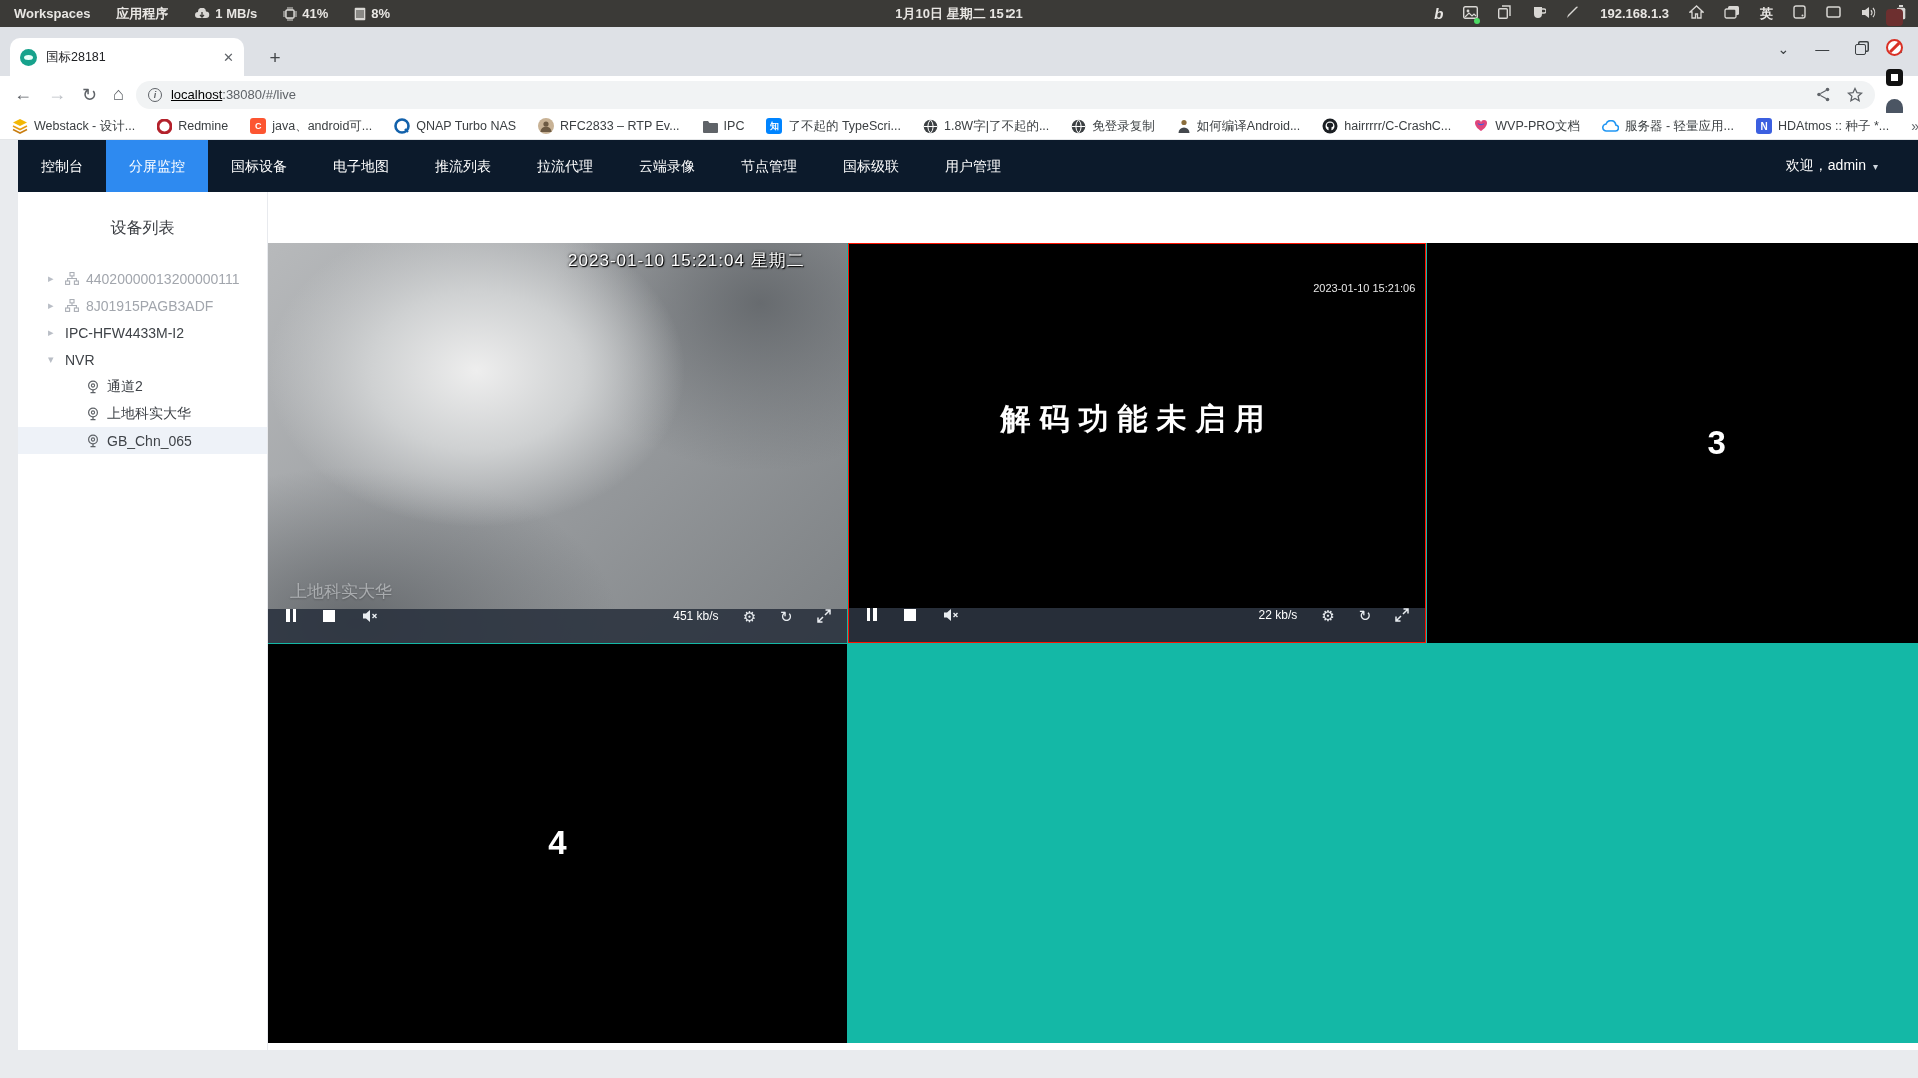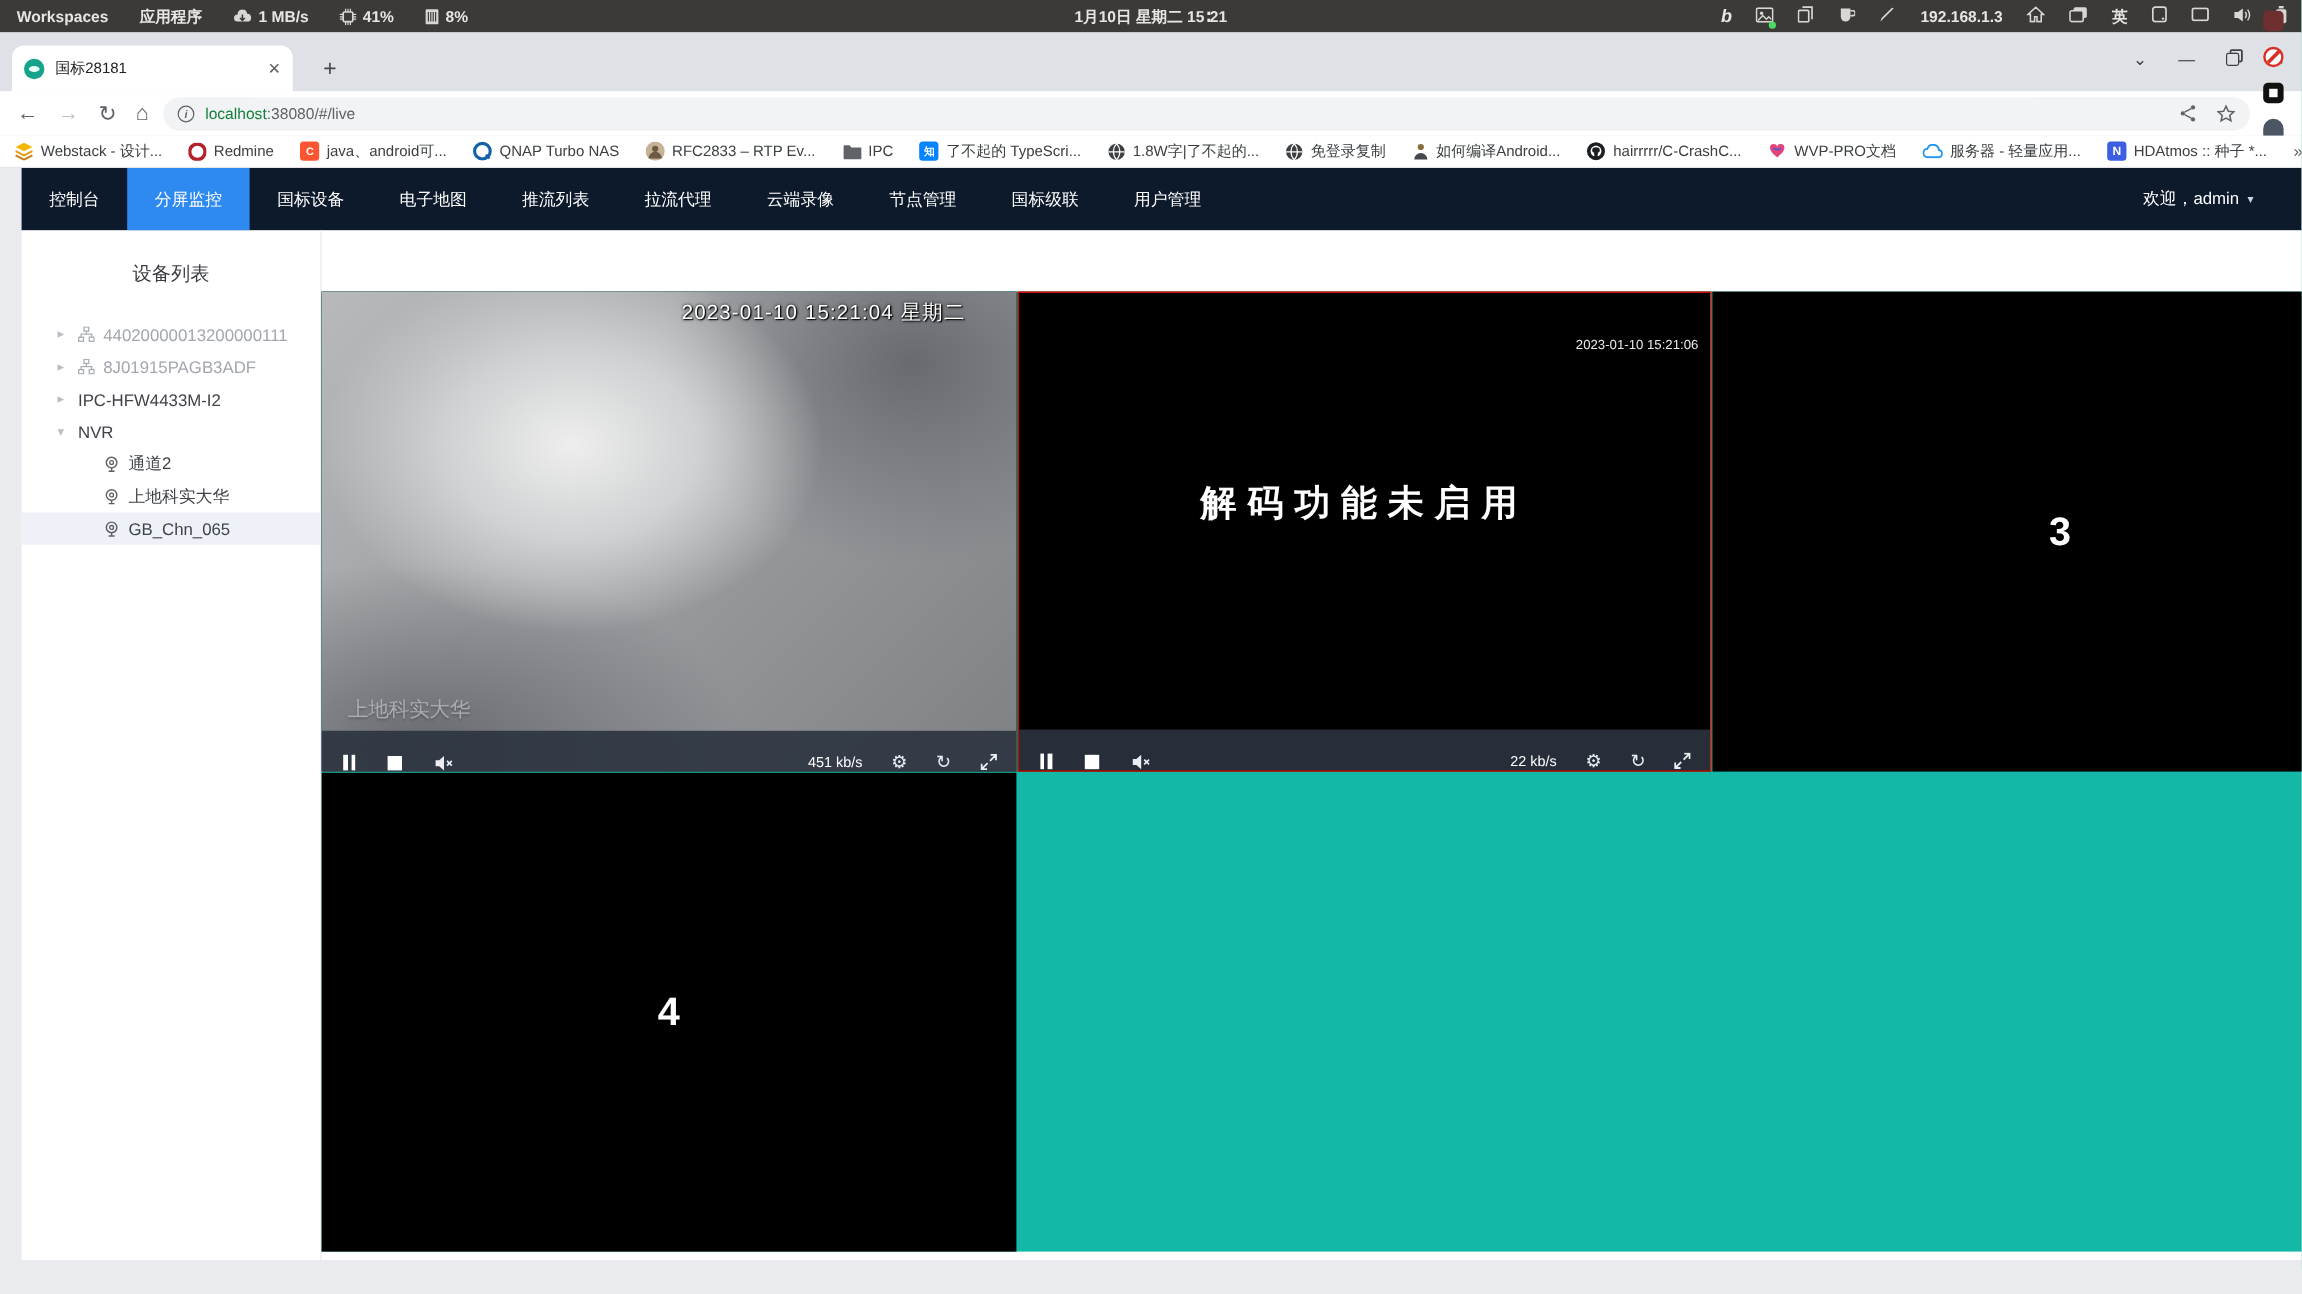--- a/index.html
+++ b/index.html
@@ -33,21 +33,21 @@
 
   
   .addrbar { position:absolute; top:76px; left:0; width:100%; height:37px; background:#fff; display:flex; align-items:center; }
   .nav-btns { display:flex; align-items:center; gap:16px; padding:0 12px 0 14px; color:#5f6368; font-size:18px; }
   .nav-btns .fwd { color:#bdc1c6; }
   .urlpill { flex:1; height:28px; background:#f1f3f4; border-radius:14px; display:flex; align-items:center;
              padding:0 12px; gap:9px; margin-right:8px; }
   .info-ico { width:14px; height:14px; border:1.4px solid #5f6368; border-radius:50%; color:#5f6368;
               font-size:9px; display:flex; align-items:center; justify-content:center; font-style:italic; font-weight:700; }
   .url { font-size:13px; color:#5f6368; }
-  .url b { color:#15803d; font-weight:400; }
+  .url b { color:#000000; font-weight:400;text-decoration:underline; }
   .pill-right { margin-left:auto; display:flex; align-items:center; gap:16px; color:#5f6368; }
   .ext-row { display:flex; align-items:center; gap:13px; padding-right:12px;flex-direction:column; }
   .ext { width:17px; height:17px; border-radius:4px; display:flex; align-items:center; justify-content:center;
          font-size:7.5px; font-weight:700; color:#fff; }
   .ext-js { background:#c7372f; }
   .ext-glasses { background:#6d2f2f; }
   .ext-block { background:#fff; border:2px solid #d93025; border-radius:50%; position:relative; }
   .ext-block:after { content:""; position:absolute; left:0; top:5px; width:13px; height:2.5px; background:#d93025; transform:rotate(-45deg); }
   .ext-bw { background:#111; }
   .ext-bw:after { content:""; width:7px; height:7px; background:#fff; }
@@ -113,21 +113,21 @@
   .osd-main { position:absolute; top:6px; right:42px; color:#fff; font-size:17px;
               text-shadow:0 0 3px #000, 1px 1px 1px #000; letter-spacing:1px; }
   .osd-small { position:absolute; top:4px; right:10px; color:#e8e8e8; font-size:11px; text-shadow:0 0 2px #000;margin-top:34px; }
   .watermark { position:absolute; left:22px; bottom:40px; font-size:17px; color:#dfe1e3; opacity:.5;
                text-shadow:0 1px 2px rgba(0,0,0,.5); }
   .decode-msg { position:absolute; top:39%; left:0; width:100%; text-align:center; color:#fff;
                 font-size:30px; font-weight:600; letter-spacing:9px; }
   .ph-num { position:absolute; inset:0; display:flex; align-items:center; justify-content:center;
             color:#fff; font-size:33px; font-weight:700; }
   .ctrlbar { position:absolute; left:0; bottom:0; width:100%; height:34px; background:rgba(43,51,63,.9);
-             display:flex; align-items:flex-end; padding:0 16px 0 18px; }
+             display:flex; align-items:flex-start; padding:0 16px 0 18px; }
   .cb-left { display:flex; align-items:center; gap:27px; }
   .cb-right { margin-left:auto; display:flex; align-items:center; gap:24px; }
   .pause-ico { display:flex; gap:3px; }
   .pause-ico i { width:3.5px; height:13px; background:#fff; }
   .stop-ico { width:12px; height:12px; background:#fff; }
   .bitrate { color:#fff; font-size:12px; }
   .cb-glyph { color:#e9edf1; font-size:15px; line-height:1; cursor:pointer; }
   .cb-svg { display:flex; cursor:pointer; }
 
   .bottom-strip { position:absolute; left:0; top:910px; width:1918px; height:28px; background:#e9ebee; }

